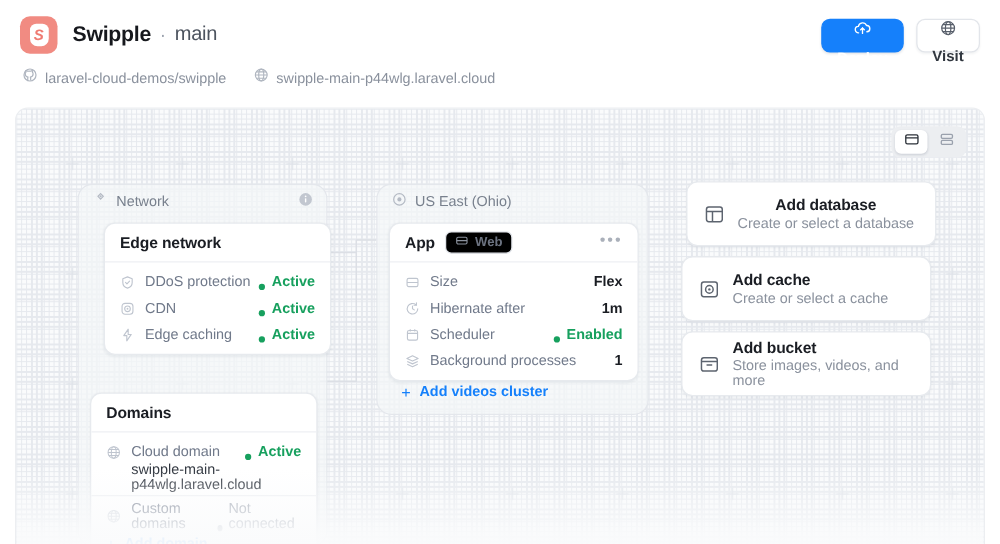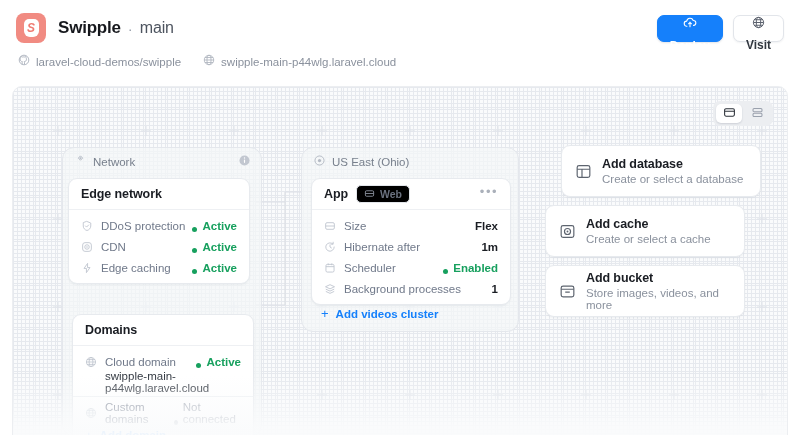--- a/index.html
+++ b/index.html
@@ -339,21 +339,21 @@
       <span class="spacer"></span>
       <span>
         <svg width="13" height="13" viewBox="0 0 16 16">
           <circle cx="8" cy="8" r="6.2" fill="#c2c7d0"></circle>
           <rect x="7.3" y="6.8" width="1.4" height="4.2" rx="0.7" fill="#fff"></rect>
           <circle cx="8" cy="5" r="0.85" fill="#fff"></circle>
         </svg>
       </span>
     </div>
 
-    <div class="card" style="position:absolute; left:5px; top:30px; width:182px;">
+    <div class="card" style="position:absolute; left:20px; top:30px; width:182px;">
       <div class="card-head">
         <span class="card-title">Edge network</span>
       </div>
       <div class="card-body">
 
         <div class="row">
           <span class="ic">
             <svg width="12" height="12" viewBox="0 0 16 16" fill="none" stroke="#bfc5cf" stroke-width="1.2" stroke-linecap="round" stroke-linejoin="round">
               <path d="M8 2 13 4v4c0 3-2.2 5.2-5 6-2.8-.8-5-3-5-6V4z"></path>
               <path d="m5.9 7.9 1.5 1.5 2.8-2.8"></path>
@@ -538,21 +538,21 @@
     </div>
 
     <div style="position:absolute; left:19px; top:159px;">
       <span class="add-link">
         <span class="plus">+</span>
         <span>Add videos cluster</span>
       </span>
     </div>
   </div>
 
-  <div class="res-card" style="left:548px; top:58px;">
+  <div class="res-card" style="left:536px; top:58px;text-align:center;">
     <span class="res-ic">
       <svg width="17" height="17" viewBox="0 0 18 18" fill="none" stroke="#5d646f" stroke-width="1.25">
         <rect x="2.3" y="2.8" width="13.4" height="12.4" rx="2"></rect>
         <path d="M2.3 6.6h13.4M7.4 6.6v8.6"></path>
       </svg>
     </span>
     <div>
       <div class="res-title">Add database</div>
       <div class="res-sub">Create or select a database</div>
     </div>

